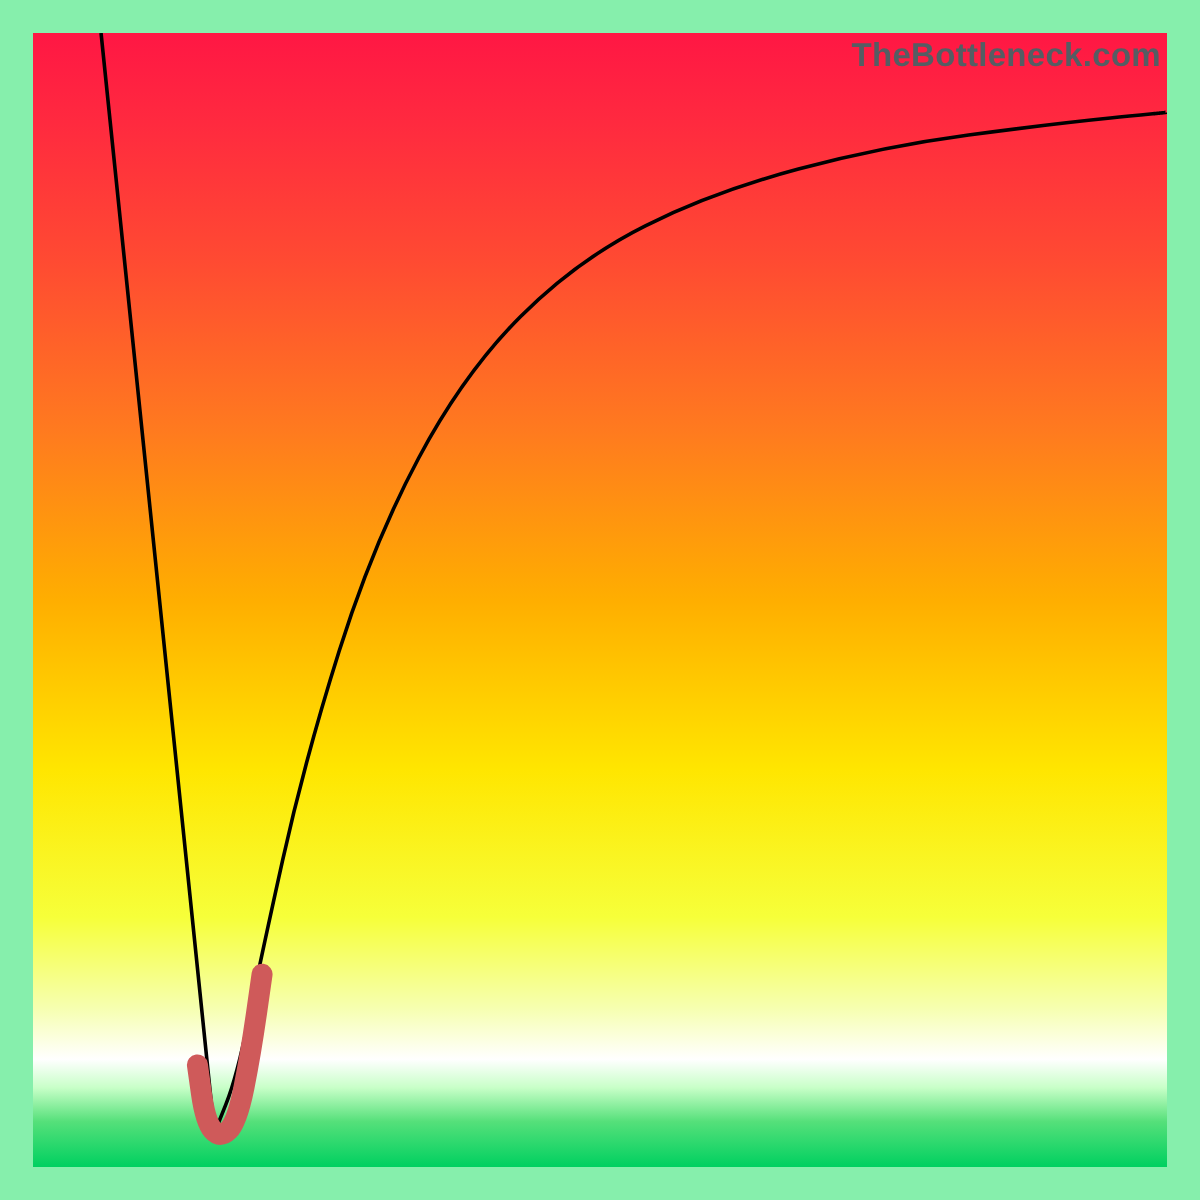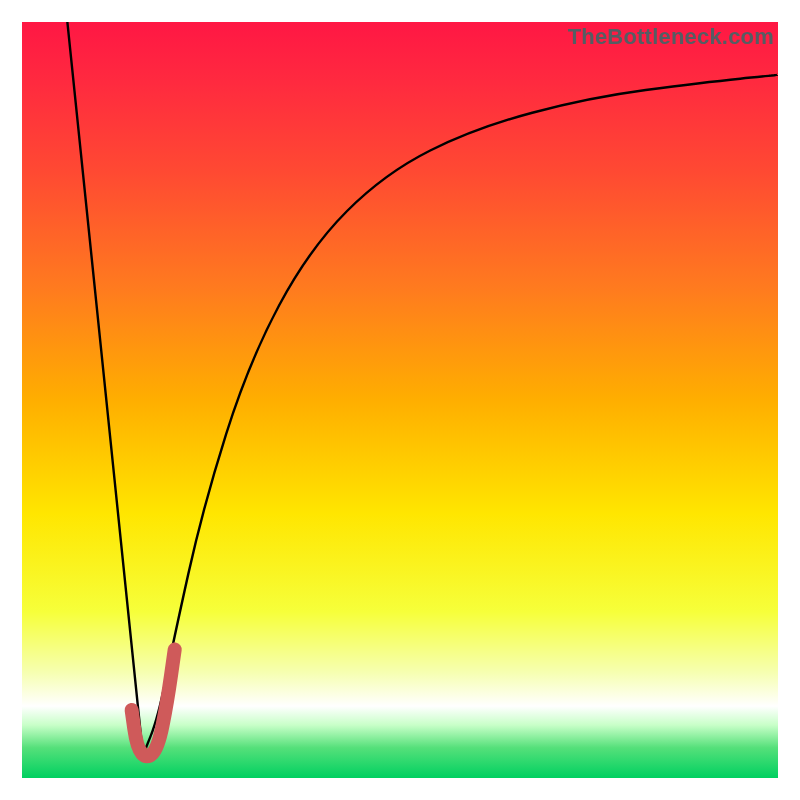--- a/index.html
+++ b/index.html
@@ -8,21 +8,21 @@
     width: 800px;
     height: 800px;
     overflow: hidden;
     background: #000;
     font-family: Arial, Helvetica, sans-serif;
   }
   .frame {
     position: absolute;
     left: 0; top: 0;
     width: 800px; height: 800px;
-    background: #ffffff;
+    background: #86efac;
   }
   .plot {
     position: absolute;
     left: 22px;
     top: 22px;
     width: 756px;
     height: 756px;
     overflow: hidden;
   }
   .watermark {

